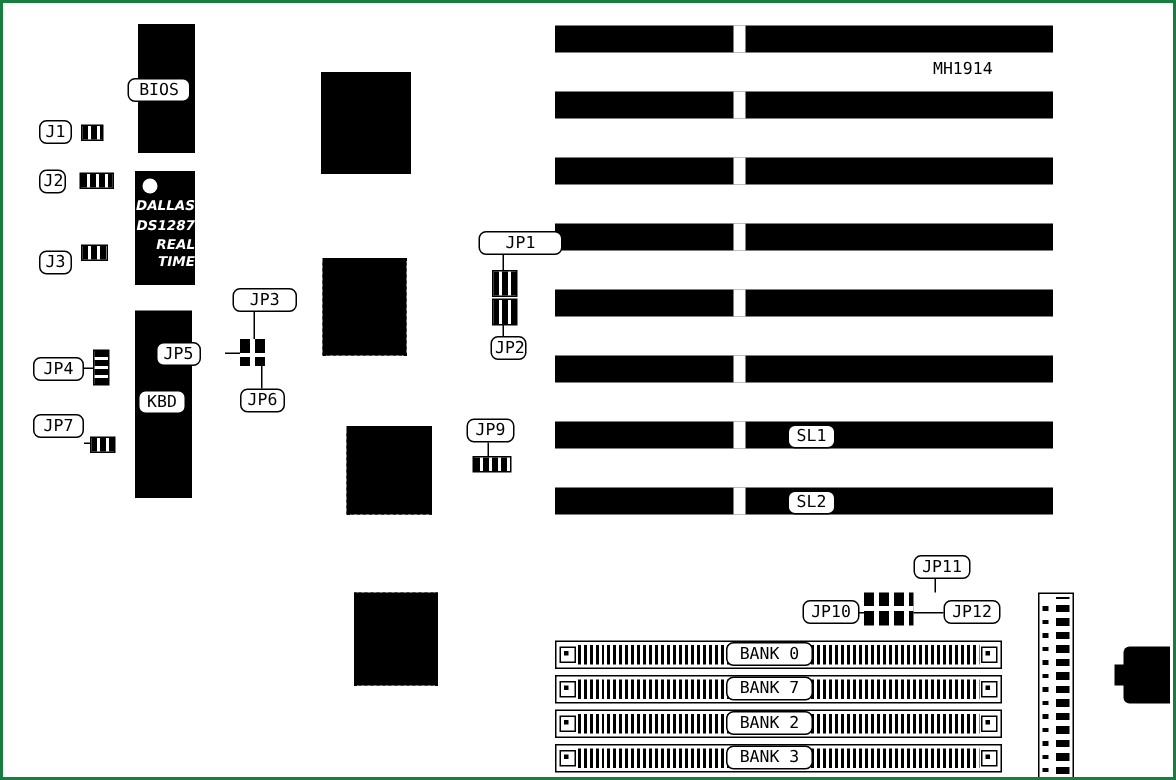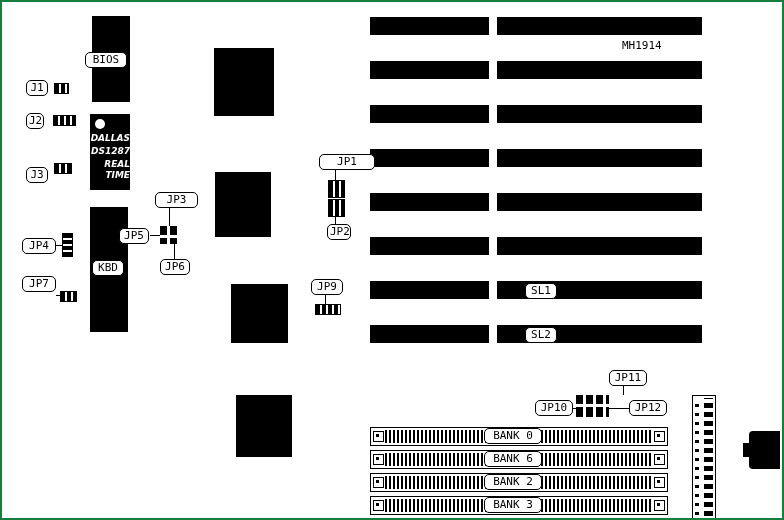--- a/index.html
+++ b/index.html
@@ -105,21 +105,21 @@
   <div class="line" style="left:54px; top:243px; width:6px; height:1px"></div>
   <div class="pins-v" style="left:60px; top:231px; width:9px; height:22px"></div>
 
   <div class="lbl" style="left:20px; top:274px; width:34px">JP7</div>
   <div class="line" style="left:54px; top:293px; width:4px; height:1px"></div>
   <div class="pins-h" style="left:58px; top:289px; width:15px; height:9px"></div>
 
   <div class="lbl" style="left:153px; top:190px; width:43px">JP3</div>
   <div class="line" style="left:167px; top:206px; width:1px; height:18px"></div>
   <div class="cluster" style="left:158px; top:224px; width:18px; height:18px"></div>
-  <div class="lbl" style="left:117px; top:226px; width:30px">JP5</div>
+  <div class="lbl" style="left:102px; top:226px; width:30px">JP5</div>
   <div class="line" style="left:148px; top:233px; width:10px; height:1px"></div>
   <div class="lbl" style="left:158px; top:257px; width:30px">JP6</div>
   <div class="line" style="left:172px; top:242px; width:1px; height:15px"></div>
 
   <div class="ic" style="left:212px; top:46px;  width:56px; height:64px"></div>
   <div class="ic" style="left:213px; top:170px; width:52px; height:61px"></div>
   <div class="ic" style="left:229px; top:282px; width:53px; height:55px"></div>
   <div class="ic" style="left:234px; top:393px; width:52px; height:58px"></div>
 
   <div class="lbl" style="left:317px; top:152px; width:56px">JP1</div>
@@ -146,21 +146,21 @@
     <div class="endL"></div>
     <div class="endR"></div>
   </div>
   <div class="lbl" style="left:482px; top:426px; width:58px">BANK 0</div>
 
   <div class="simm" style="top:448px">
     <div class="ticks"></div>
     <div class="endL"></div>
     <div class="endR"></div>
   </div>
-  <div class="lbl" style="left:482px; top:449px; width:58px">BANK 6</div>
+  <div class="lbl" style="left:482px; top:449px; width:58px">BANK 7</div>
 
   <div class="simm" style="top:471px">
     <div class="ticks"></div>
     <div class="endL"></div>
     <div class="endR"></div>
   </div>
   <div class="lbl" style="left:482px; top:472px; width:58px">BANK 2</div>
 
   <div class="simm" style="top:494px">
     <div class="ticks"></div>

